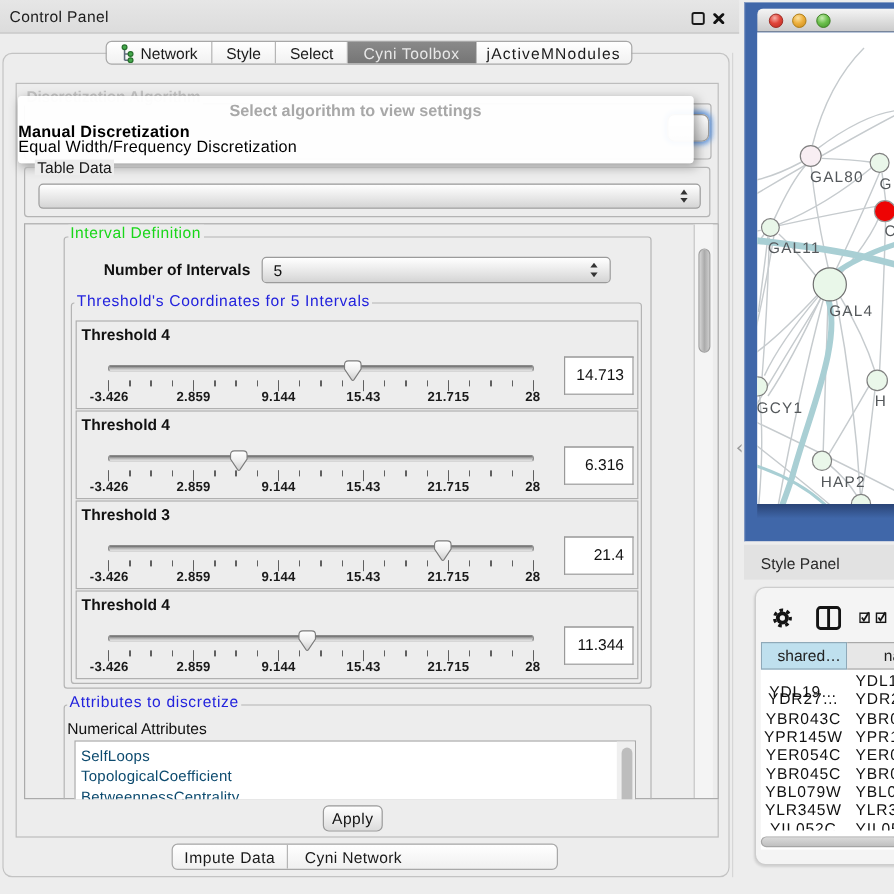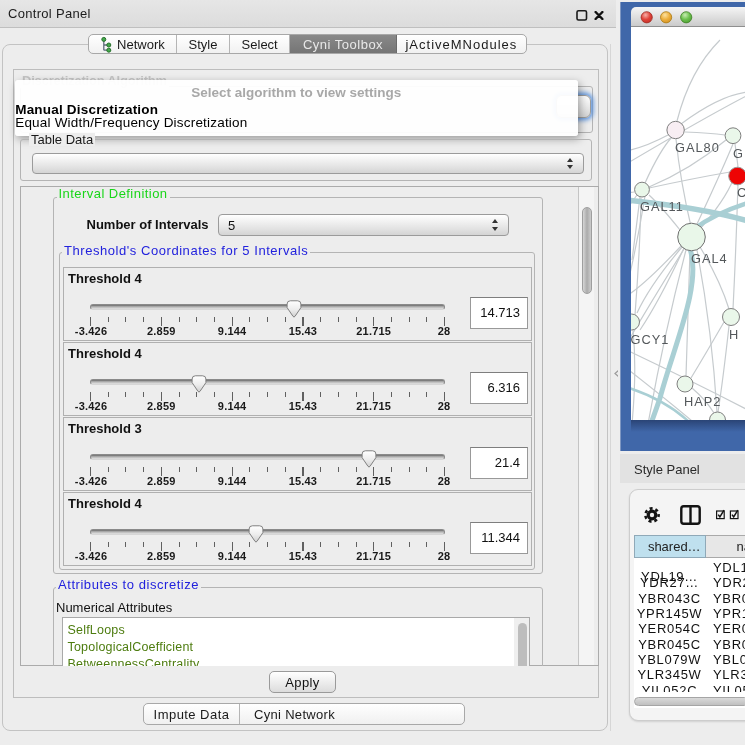--- a/index.html
+++ b/index.html
@@ -190,29 +190,29 @@
             <stop offset="1" stop-color="#cfcfcf"></stop>
           </linearGradient>
         </defs>
         <path d="M0.9,4.6 Q0.9,0.9 4.6,0.9 L12.9,0.9 Q16.6,0.9 16.6,4.6 L16.6,8.7 L9.9,18.6 Q8.75,20.2 7.6,18.6 L0.9,8.7 Z" fill="url(#tg3)" stroke="#7c7c7c" stroke-width="1.1"></path>
       </svg>
   <div class="valbox" style="top:522.0px">11.344</div>
 
   <div class="abs group" style="left:52.5px;top:587px;width:490px;height:118px"></div>
   <div class="abs gtitle" style="left:56px;top:577.5px;color:#2222dd;letter-spacing:0.55px">Attributes to discretize</div>
   <div class="abs" style="left:56px;top:600px;font-size:13px;font-weight:normal;color:#111">Numerical Attributes</div>
-  <div class="abs" style="left:62px;top:616.5px;width:468px;height:60px;background:#fff;border:1px solid #a9a9a9;font-size:12.5px;color:#4d7c0f">
+  <div class="abs" style="left:62px;top:616.5px;width:468px;height:60px;background:#fff;border:1px solid #a9a9a9;font-size:12.5px;color:#0c4a6e">
     <div style="padding:4.5px 0 0 4.5px;line-height:16.9px;letter-spacing:0.2px">SelfLoops<br>TopologicalCoefficient<br>BetweennessCentrality</div>
     <div style="position:absolute;right:0;top:0;width:15px;height:59px;background:#efefef"></div>
     <div style="position:absolute;right:2.5px;top:5px;width:8.5px;height:54px;border-radius:4.5px;background:#bdbdbd"></div>
   </div>
 </div>
 </div>
 
-<div class="abs" style="left:269px;top:671px;width:67px;height:22px;background:linear-gradient(#ffffff,#dcdcdc);border:1px solid #9a9a9a;border-radius:5px;text-align:center;font-size:13px;color:#111;line-height:21px;letter-spacing:0.4px">Apply</div>
+<div class="abs" style="left:269px;top:671px;width:50px;height:22px;background:linear-gradient(#ffffff,#dcdcdc);border:1px solid #9a9a9a;border-radius:5px;text-align:center;font-size:13px;color:#111;line-height:21px;letter-spacing:0.4px">Apply</div>
 
 <div class="abs segbar" style="left:143px;top:703px;width:322px">
  <div class="seg" style="width:96px;letter-spacing:0.45px">Impute Data</div>
  <div class="seg" style="width:109px;border-right:none;letter-spacing:0.3px">Cyni Network</div>
 </div>
 
 <div class="abs" style="left:610px;top:44px;width:1px;height:687px;background:#d6d6d6"></div>
 <svg class="abs" style="left:612.5px;top:369px" width="8" height="9" viewBox="0 0 8 9">
     <path d="M6 1 L2 4.5 L6 8" stroke="#9a9a9a" stroke-width="1.2" fill="none"></path>
   </svg>

